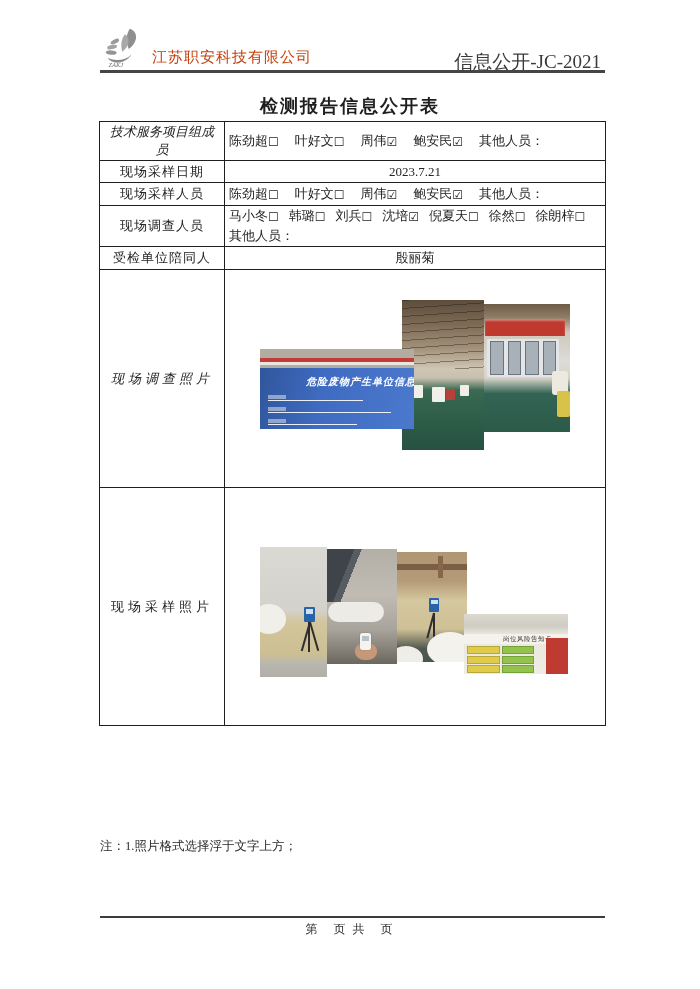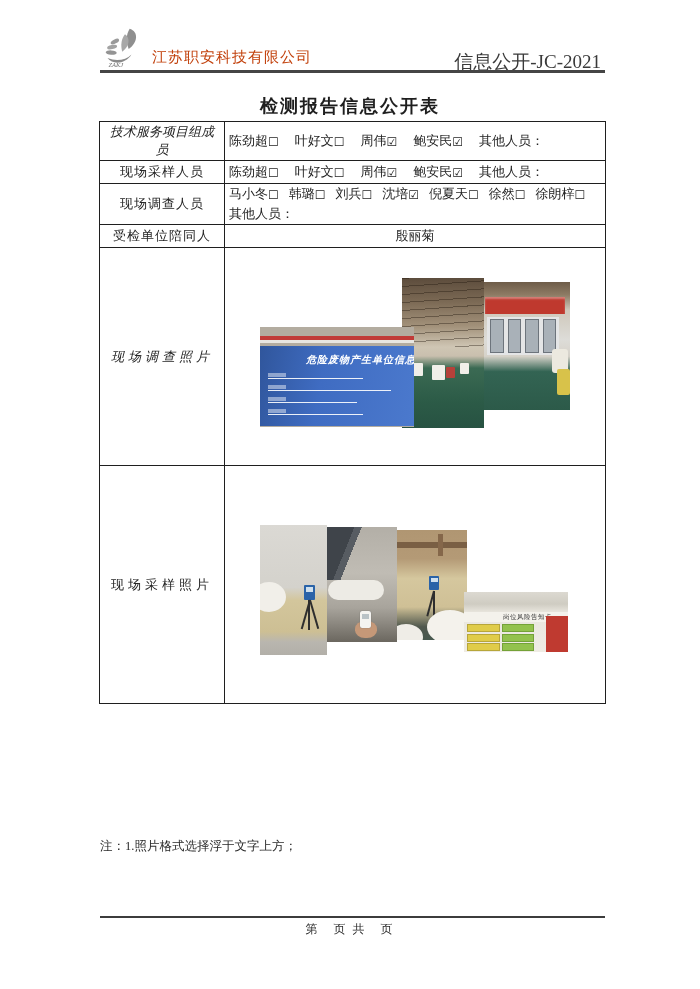--- a/index.html
+++ b/index.html
@@ -53,21 +53,21 @@
   .photoC { left:255px; top:34px; width:90px; height:128px; z-index:1;
     background:linear-gradient(180deg,#6e5c49 0%,#8d7b64 10%,#cfc8bb 22%,#dddcd8 45%,#d6d2c9 58%,#336453 70%,#2c5a49 100%); }
   .banner { position:absolute; left:6%; top:12%; width:88%; height:13%; background:#bf392e;
     box-shadow:inset 0 2px 2px rgba(255,255,255,.35); }
   .doors { position:absolute; left:8%; top:27%; width:80%; height:30%; background:#e4e5e6;
     display:flex; gap:4px; padding:2px 3px; }
   .door { flex:1; background:#a9b1b8; border:1px solid #6d747c; }
   .bag-w { position:absolute; right:2px; top:52%; width:16px; height:24px; background:#ece9df; border-radius:3px; }
   .bag-y { position:absolute; right:0px; top:68%; width:13px; height:26px; background:#d8c24a; border-radius:2px; }
   
-  .photoA { left:35px; top:79px; width:154px; height:100px; z-index:3; background:#b3aca0; }
+  .photoA { left:35px; top:79px; width:154px; height:80px; z-index:3; background:#b3aca0; }
   .sign-red { position:absolute; left:0; top:9px; width:100%; height:7px; background:#c13b38;
     border-bottom:3px solid #e8e6e1; }
   .sign-blue { position:absolute; left:0; top:19px; width:100%; height:80px;
     background:linear-gradient(100deg,#30569c 0%,#3f6cc2 40%,#4b79cd 100%); }
   .sign-title { color:#ffffff; font-size:10px; font-weight:bold; letter-spacing:1px;
     padding:7px 0 0 46px; white-space:nowrap; }
   .sign-line { height:8px; margin:4px 12px 0 8px;
     border-bottom:1px solid rgba(255,255,255,.9); position:relative; }
   .sign-line::before { content:""; position:absolute; left:0; bottom:1px; height:4px; width:18px;
     background:rgba(255,255,255,.45); }
@@ -161,20 +161,24 @@
                 <span>鲍安民</span>
                 <span class="cb">☑</span>
               </span></span>
         <span class="others">其他人员：</span>
       </div>
     </td>
   </tr>
 
 
 
+  <tr class="r6">
+    <td class="lbl">现场采样日期</td>
+    <td class="c" colspan="3">2023.7.21</td>
+  </tr>
 
   <tr class="r7">
     <td class="lbl">现场采样人员</td>
     <td class="names" colspan="3">
       <div class="mrow">
         <span style="display:contents"><span class="member">
                 <span>陈劲超</span>
                 <span class="cb">☐</span>
               </span><span class="member">
                 <span>叶好文</span>

